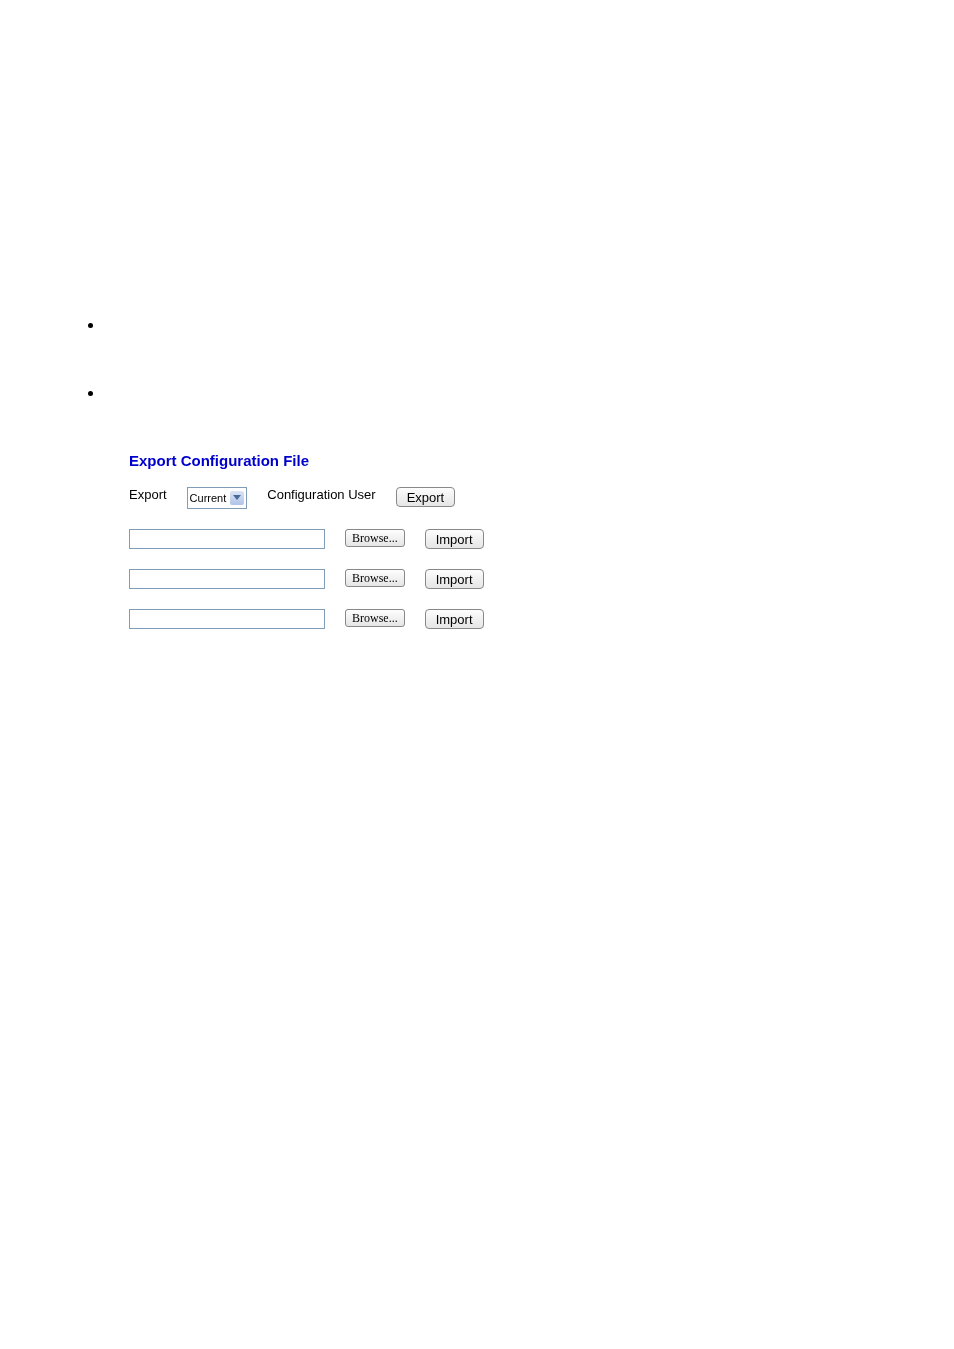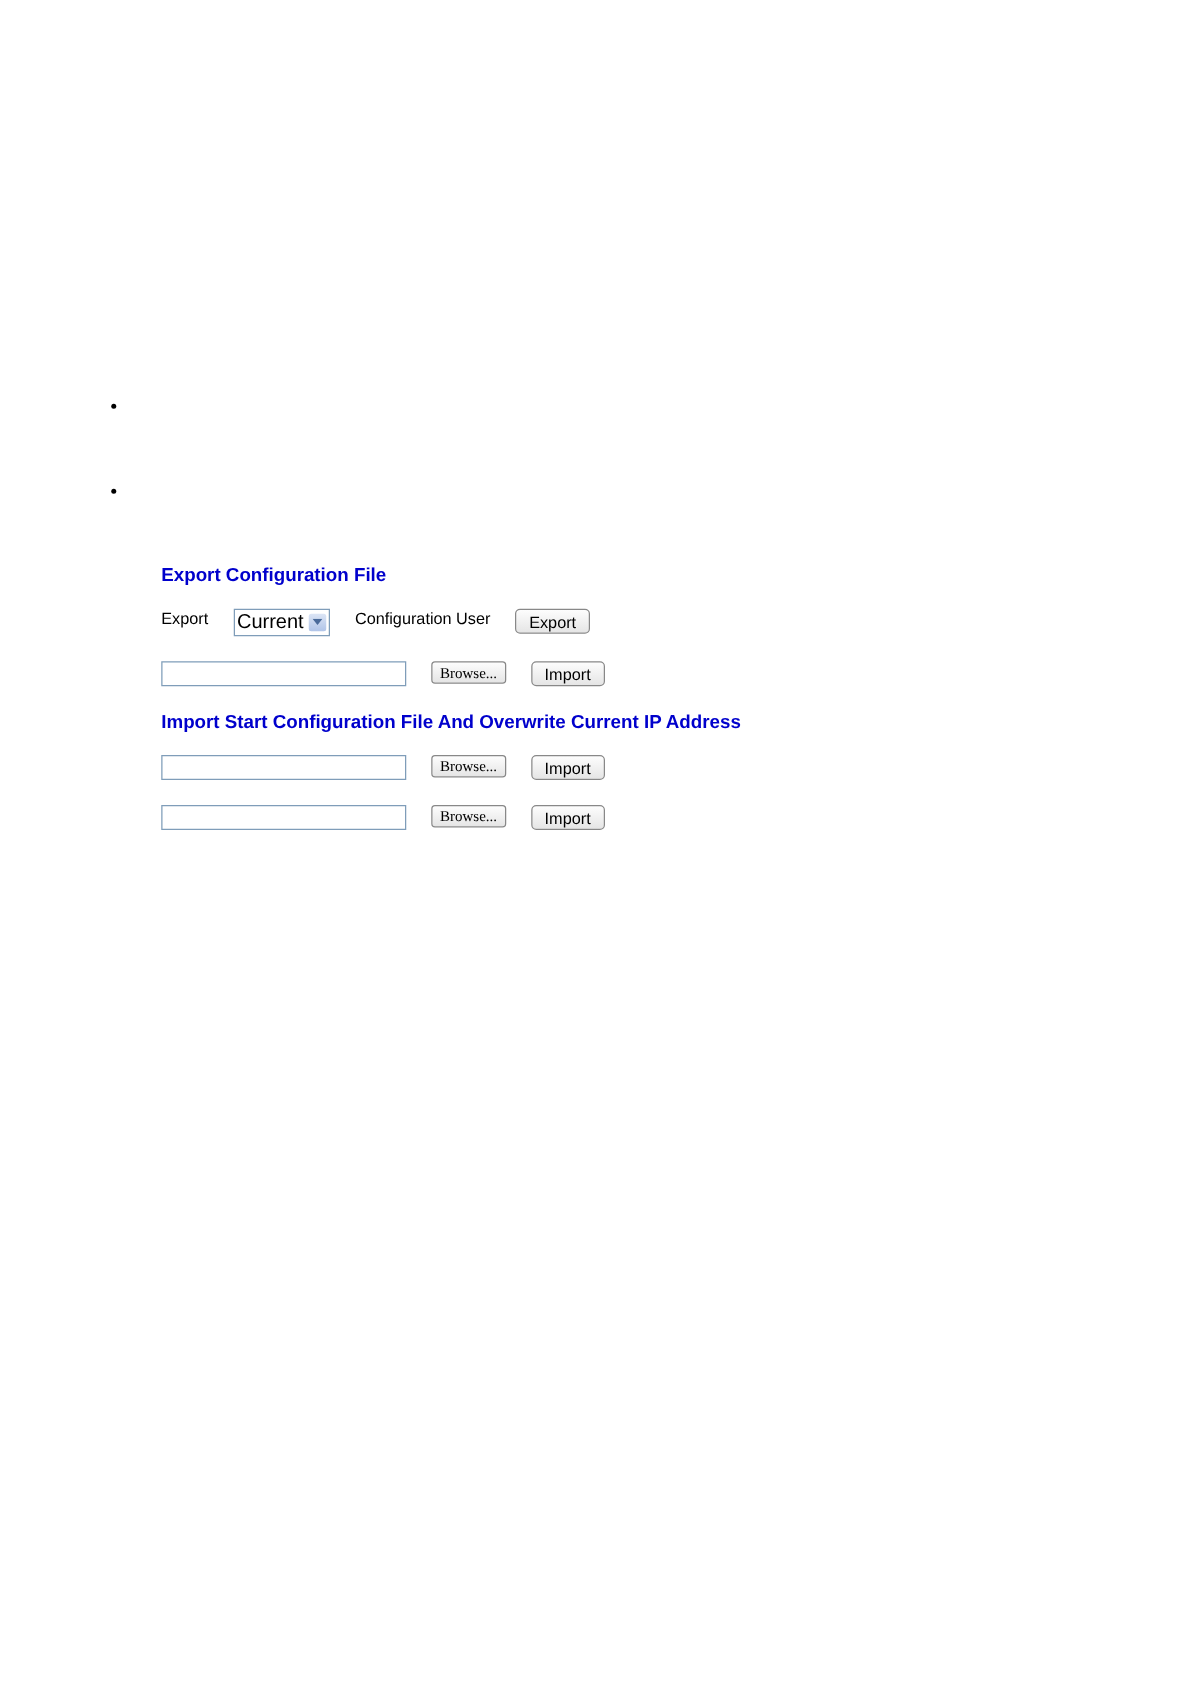--- a/index.html
+++ b/index.html
@@ -34,21 +34,21 @@
       display: flex;
       align-items: flex-start;
       gap: 20px;
       margin-bottom: 18px;
     }
     .label-text {
       font-size: 13px;
       color: #000;
     }
     .select-field {
-      font-size: 16px;
+      font-size: 11px;
       padding: 1px 2px;
       border: 1px solid #7F9DB9;
       background: #fff;
       font-family: Arial, sans-serif;
       display: inline-flex;
       align-items: center;
       gap: 4px;
       height: 18px;
     }
     .select-field .arrow {
@@ -118,21 +118,20 @@
 
   <div class="section">
     <div class="form-row">
       <input type="text" class="text-input" style="">
       <button class="btn btn-browse">Browse...</button>
       <button class="btn">Import</button>
     </div>
   </div>
 
   <div class="section">
-    <div class="section-heading">Import Start Configuration File And Overwrite Current IP Address</div>
     <div class="form-row">
       <input type="text" class="text-input" style="">
       <button class="btn btn-browse">Browse...</button>
       <button class="btn">Import</button>
     </div>
   </div>
 
   <div class="section">
     <div class="form-row">
       <input type="text" class="text-input" style="">

